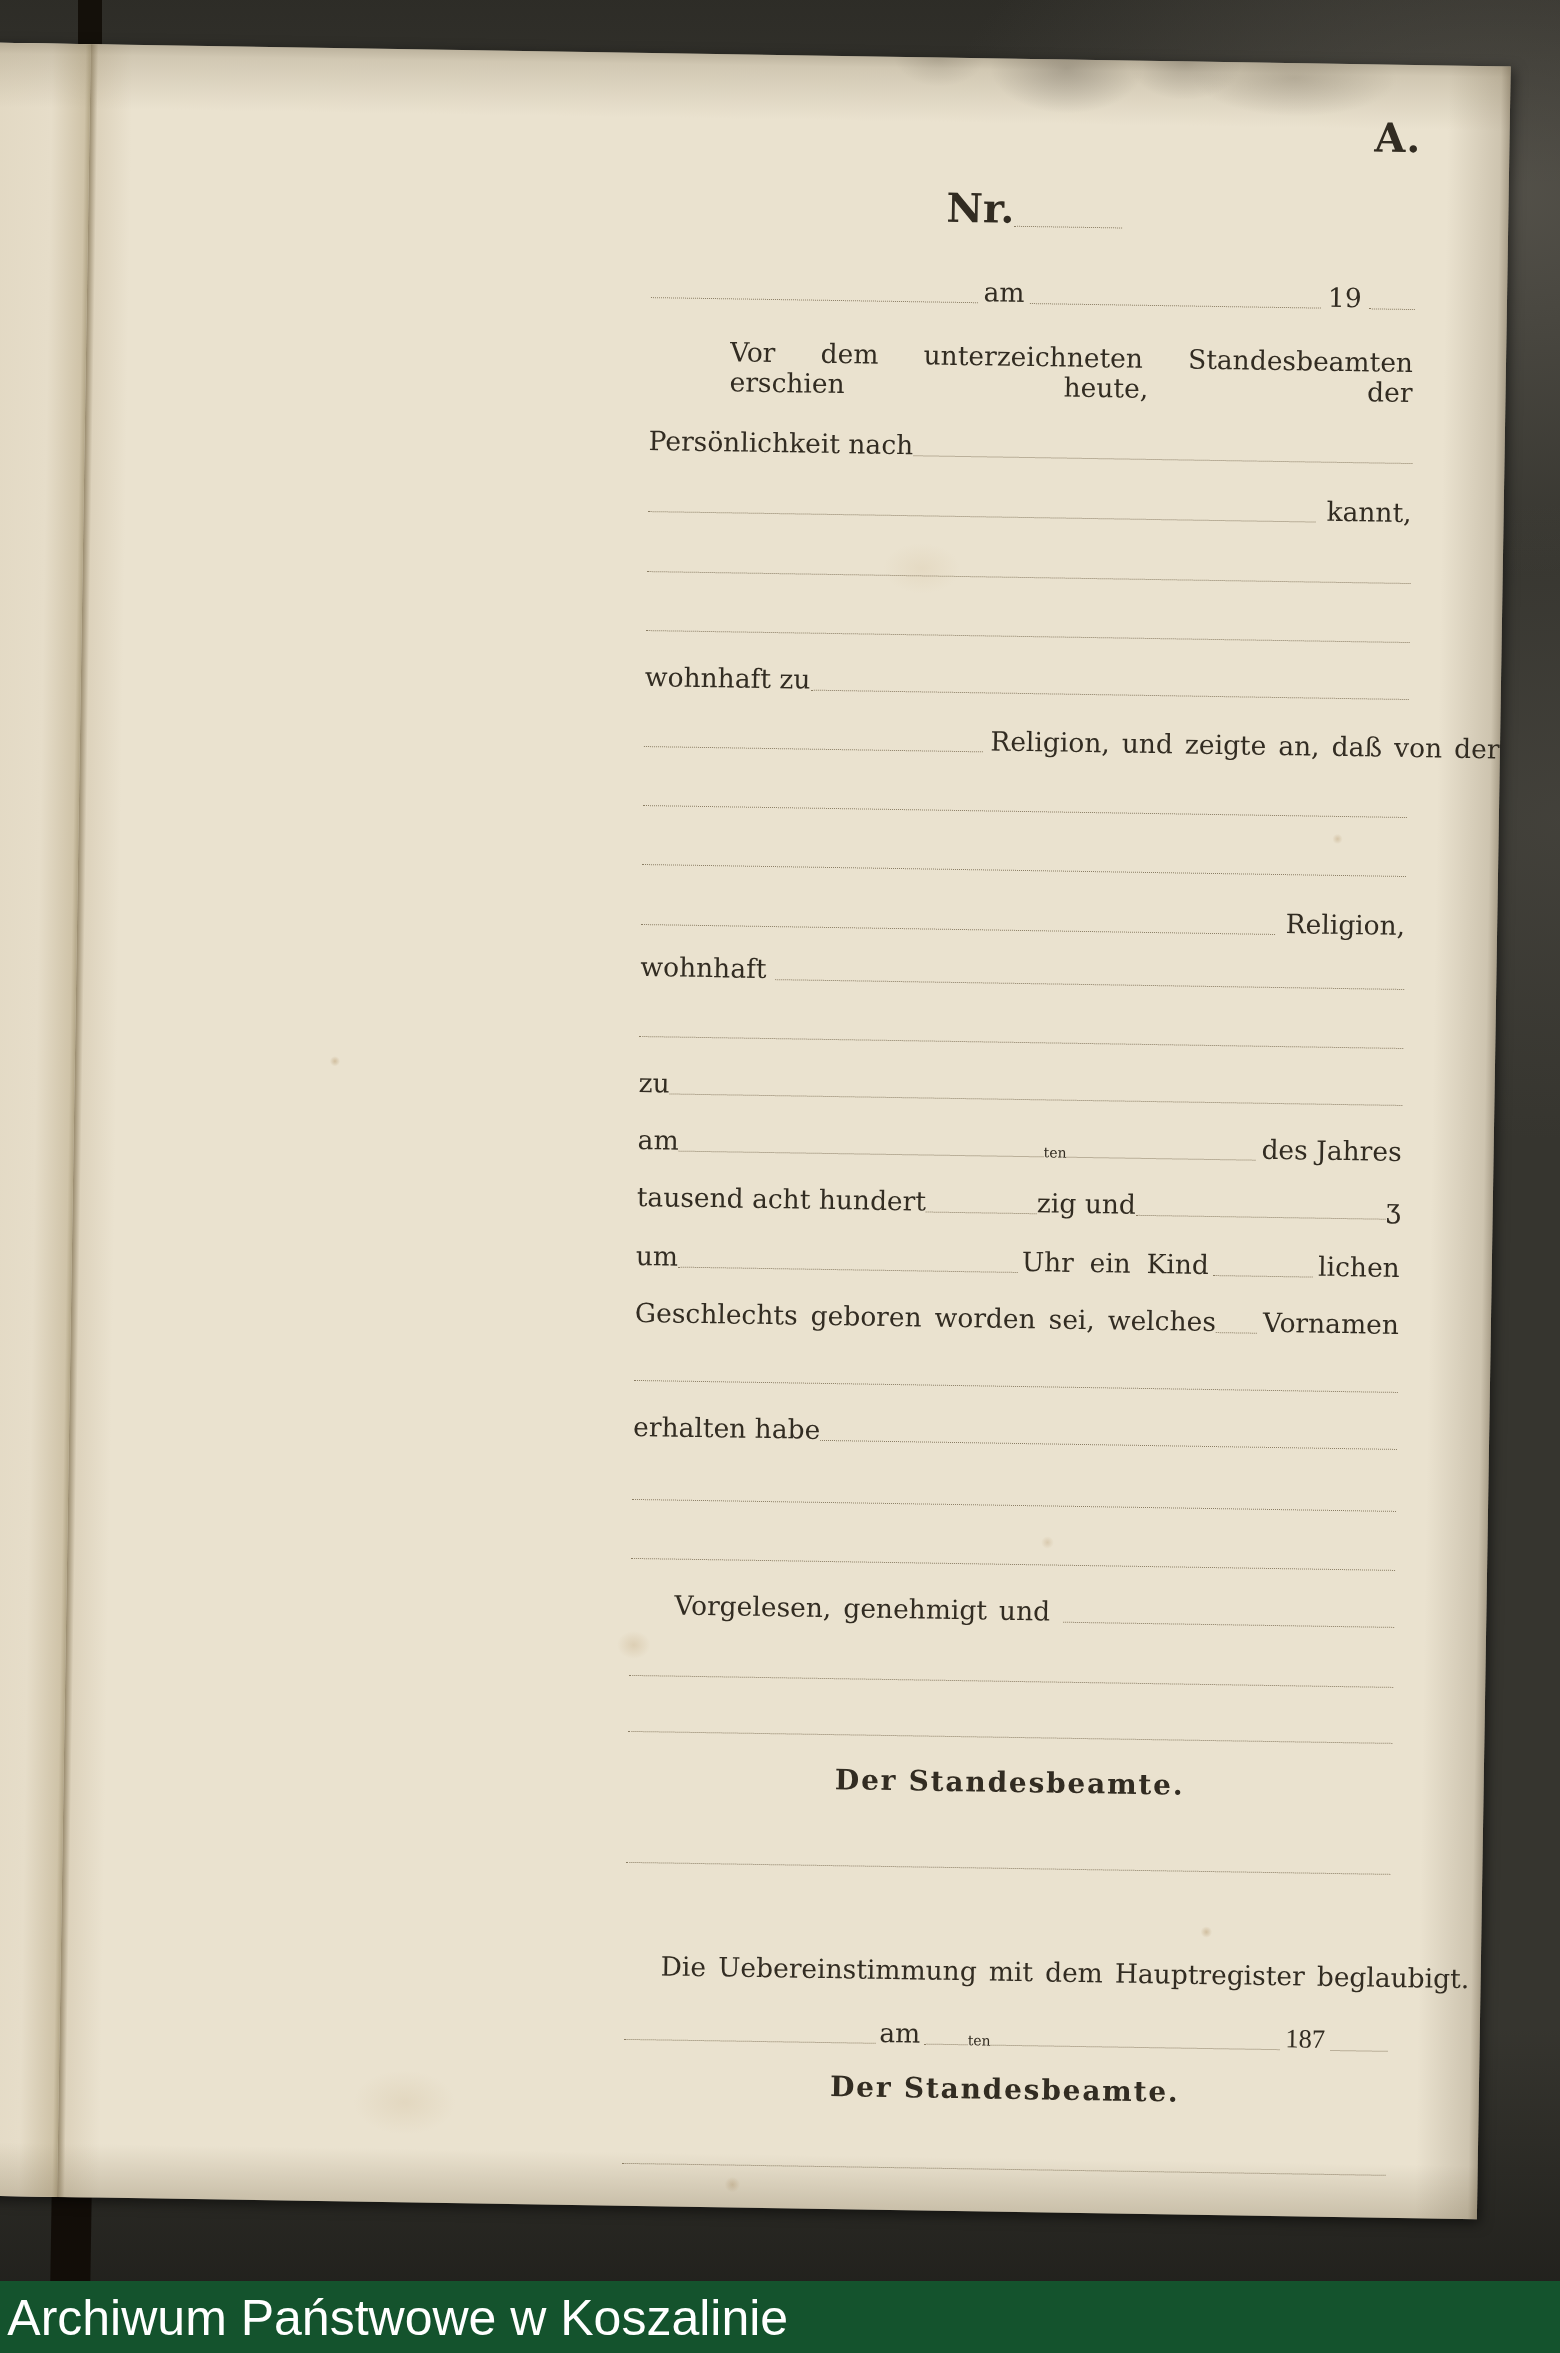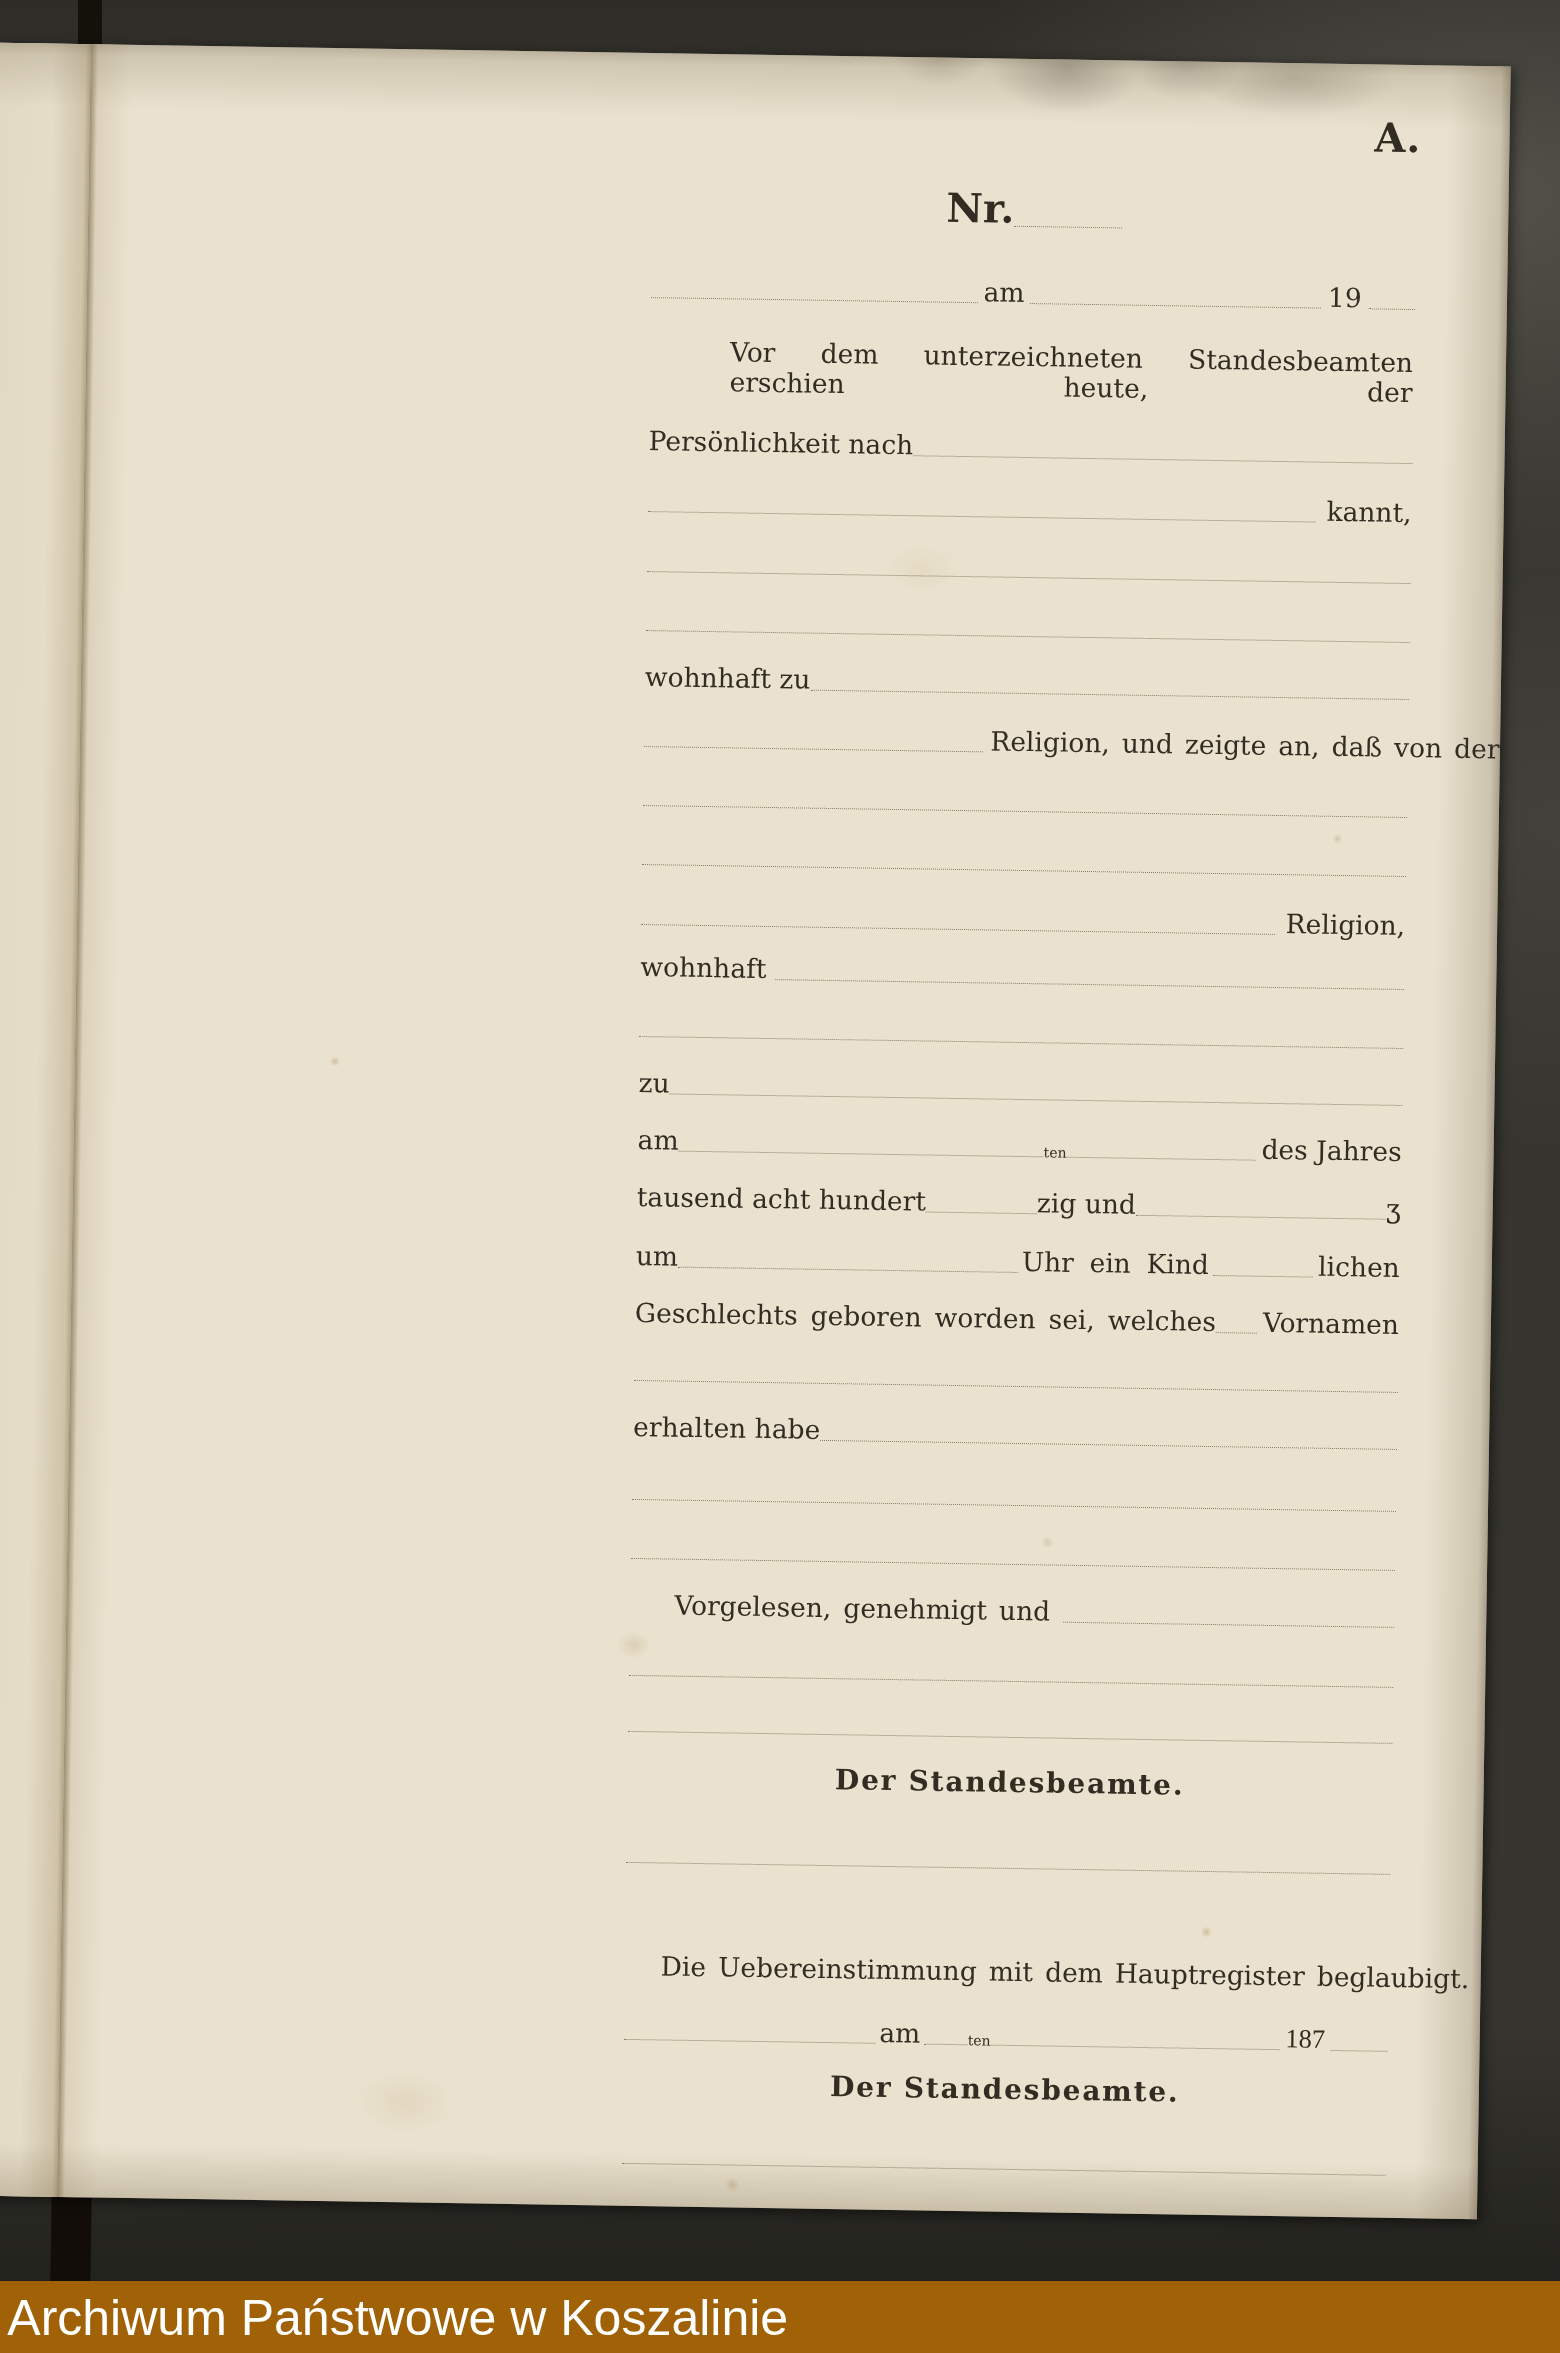--- a/index.html
+++ b/index.html
@@ -74,21 +74,21 @@
   .row .t{margin-bottom:1.8px;}
   .df{border-bottom:1.8px dotted #8a7d64;margin-bottom:5.5px;align-self:flex-end;}
   .fill{flex:1 1 auto;}
   .sup{font-size:14px;margin-bottom:11px;}
   .center-bold{justify-content:center;font-weight:bold;font-size:28px;letter-spacing:1.8px;}
   .just{width:100%;text-align:justify;text-align-last:justify;white-space:normal;}
   .corner-letter{position:absolute;left:1358px;top:102px;font-size:40px;font-weight:bold;letter-spacing:0.9px;}
   .nr-row{left:931px;width:182px;}
   .nr-row .t{font-size:40px;font-weight:bold;margin-bottom:0;}
   
-  .bar{position:absolute;left:0;top:2281px;width:1561px;height:73px;background:#a16207;
+  .bar{position:absolute;left:0;top:2281px;width:1561px;height:73px;background:#14532d;
     display:flex;align-items:center;}
   .bar .wm{color:#ffffff;font-family:"Liberation Sans", sans-serif;font-size:50px;
     padding-left:7.3px;letter-spacing:0px;white-space:nowrap;}
 </style>
 </head>
 <body>
 
 <div id="stage">
   <div class="bg-shade"></div>
   <div class="spine-top"></div>

